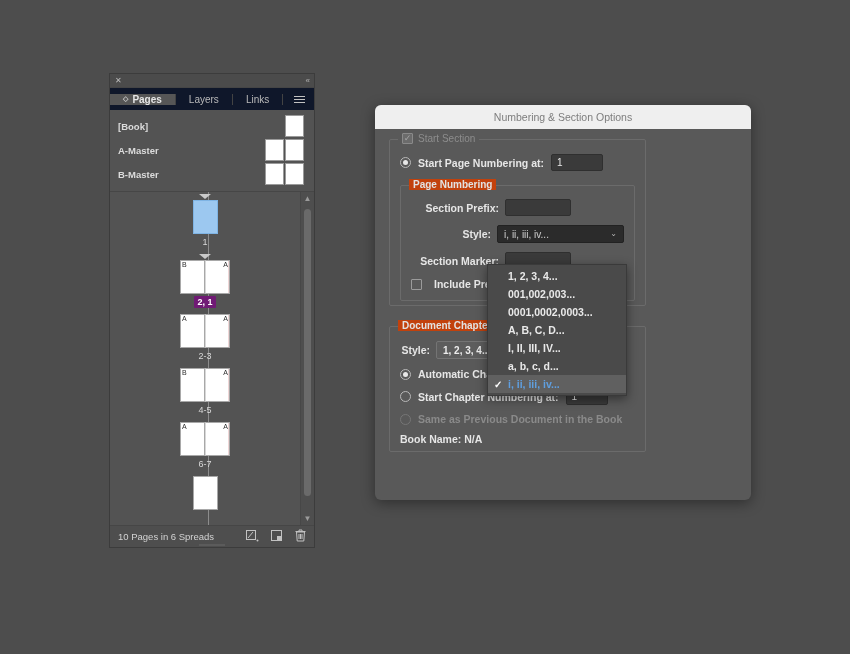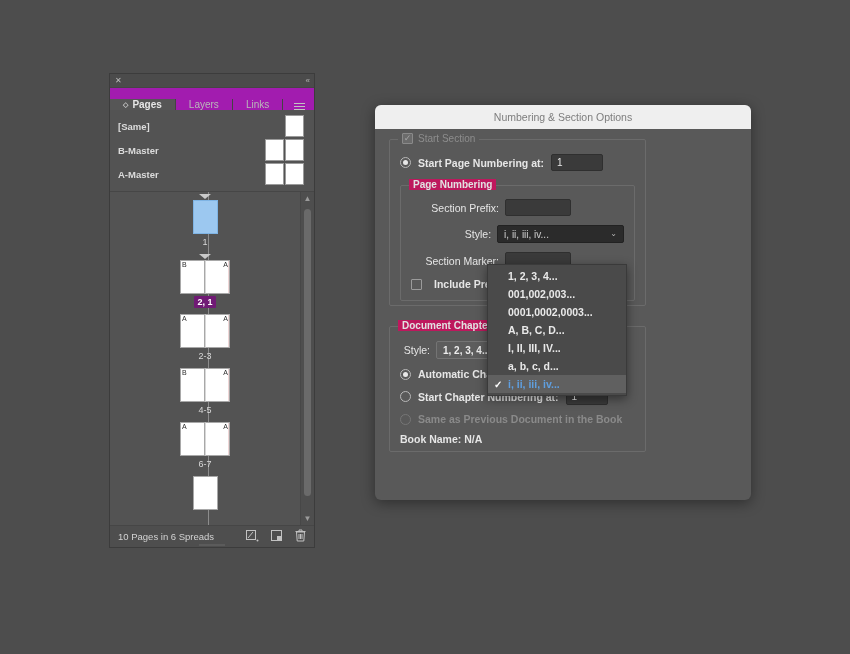--- a/index.html
+++ b/index.html
@@ -22,21 +22,21 @@
   .panel-titlebar {
     height: 14px; background: #4b4b4b;
     display: flex; align-items: center; justify-content: space-between;
     padding: 0 5px; flex: 0 0 auto;
     border-bottom: 1px solid #454545;
   }
   .tb-x { color: #bdbdbd; font-size: 8px; line-height: 8px; }
   .tb-collapse { color: #b0b0b0; font-size: 8px; line-height: 8px; letter-spacing: -1px; }
 
   .panel-tabs {
-    height: 22px; background: #a21caf; display: flex; align-items: flex-end;
+    height: 22px; background: #0f172a; display: flex; align-items: center;
     flex: 0 0 auto;
   }
   .panel-tab {
     display: flex; align-items: center; gap: 4px;
     padding: 0 13px; font-size: 10px; color: #b9b9b9;
     border-right: 1px solid #434343;
   }
   .panel-tab.active { background: #565656; color: #e6e6e6; font-weight: bold; }
   .tab-arrow { font-size: 7px; color: #c8c8c8; }
   .panel-menu {
@@ -134,21 +134,21 @@
   .fieldset {
     position: relative; border: 1px solid #6b6b6b; border-radius: 2px;
     padding: 12px 10px 10px 10px; margin-bottom: 12px;
   }
   .legend {
     position: absolute; top: -7px; left: 8px; background: #595959;
     padding: 0 4px; display: flex; align-items: center; gap: 5px;
     font-size: 10px; color: #8d8d8d;
   }
   .legend-plain {
-    position: absolute; top: -7px; left: 8px; background: #be185d;
+    position: absolute; top: -7px; left: 8px; background: #c2410c;
     padding: 0 4px; font-size: 10px; color: #e2e2e2; font-weight: bold;
   }
 
   .chk {
     width: 11px; height: 11px; border: 1px solid #8a8a8a; background: #6b6b6b;
     border-radius: 1px; display: inline-flex; align-items: center; justify-content: center;
     font-size: 9px; color: #a5a5a5; line-height: 9px; flex: 0 0 auto;
   }
   .chk.empty { background: #595959; border-color: #9b9b9b; color: transparent; }
 
@@ -169,21 +169,21 @@
     background: #3a3a3a; border: 1px solid #2f2f2f; border-radius: 2px;
     height: 17px; display: flex; align-items: center; padding: 0 5px;
     font-size: 10px; color: #e8e8e8;
   }
 
   .nested {
     border: 1px solid #6b6b6b; border-radius: 2px; margin: 14px 0 0 0;
     padding: 13px 10px 10px 10px; position: relative;
   }
   .frow { display: flex; align-items: center; margin-bottom: 9px; }
-  .flabel { font-size: 10.5px; color: #e6e6e6; font-weight: normal; text-align: right; }
+  .flabel { font-size: 10.5px; color: #e6e6e6; font-weight: bold; text-align: right; }
 
   .selectbox {
     background: #2b2b2b; border: 1px solid #222; border-radius: 2px;
     height: 18px; display: flex; align-items: center; justify-content: space-between;
     padding: 0 6px; font-size: 10px; color: #e9e9e9; position: relative;
   }
   .selectbox .cv { color: #cfcfcf; font-size: 10px; }
   .chev { font-size: 8px; color: #b5b5b5; line-height: 8px; }
 
   .combo-static {
@@ -243,34 +243,34 @@
     </div>
     <div class="panel-menu">
       <i></i>
         <i></i>
         <i></i>
     </div>
   </div>
 
   <div class="masters">
     <div class="master-row">
-      <span class="master-label">[Same]</span>
+      <span class="master-label">[Book]</span>
       <span class="master-thumbs">
         <span class="mini-pg"></span>
       </span>
     </div>
     <div class="master-row">
-      <span class="master-label">B-Master</span>
+      <span class="master-label">A-Master</span>
       <span class="master-thumbs">
         <span class="mini-pg"></span>
         <span class="mini-pg"></span>
       </span>
     </div>
     <div class="master-row">
-      <span class="master-label">A-Master</span>
+      <span class="master-label">B-Master</span>
       <span class="master-thumbs">
         <span class="mini-pg"></span>
         <span class="mini-pg"></span>
       </span>
     </div>
   </div>
 
   <div class="spreads-area">
     <div class="spine"></div>
     <div class="spreads-inner">

